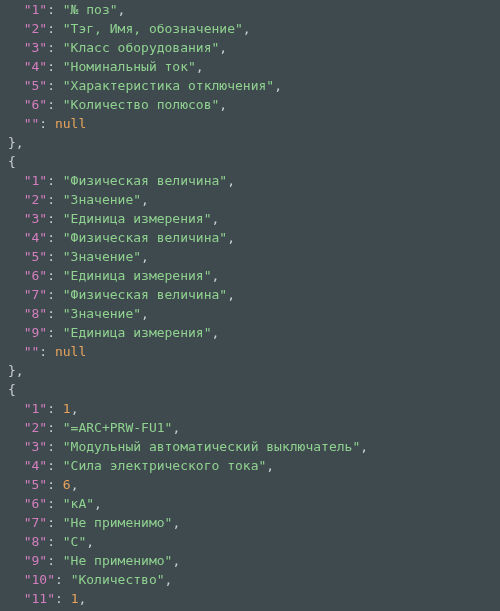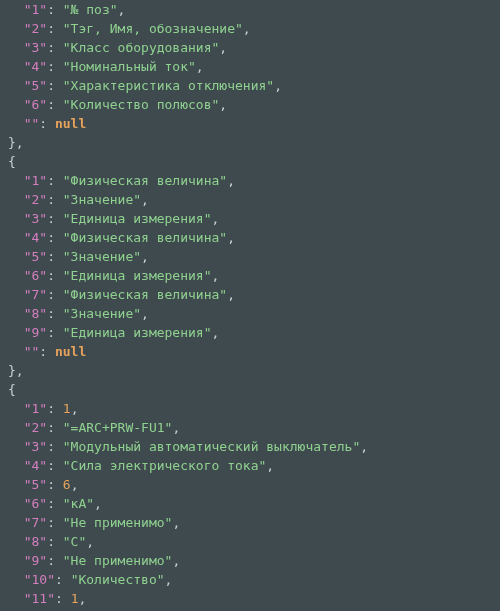--- a/index.html
+++ b/index.html
@@ -14,21 +14,21 @@
     color: #c9d1d1;
     overflow: hidden;
   }
   .code {
     padding: 0 6px 0 8px;
     white-space: pre;
   }
   .key   { color: #d47fbf; }  
   .str   { color: #8fd18f; }  
   .num   { color: #e6a35c; }  
-  .kw    { color: #e6a35c; font-weight: bold; }  
+  .kw    { color: #e6a35c; }  
   .punct { color: #c9d1d1; }  
 </style>
 </head>
 <body>
 
 <div class="code">  <span class="key">"1"</span><span class="punct">: </span><span class="str">"№ поз"</span><span class="punct">,</span>
   <span class="key">"2"</span><span class="punct">: </span><span class="str">"Тэг, Имя, обозначение"</span><span class="punct">,</span>
   <span class="key">"3"</span><span class="punct">: </span><span class="str">"Класс оборудования"</span><span class="punct">,</span>
   <span class="key">"4"</span><span class="punct">: </span><span class="str">"Номинальный ток"</span><span class="punct">,</span>
   <span class="key">"5"</span><span class="punct">: </span><span class="str">"Характеристика отключения"</span><span class="punct">,</span>

